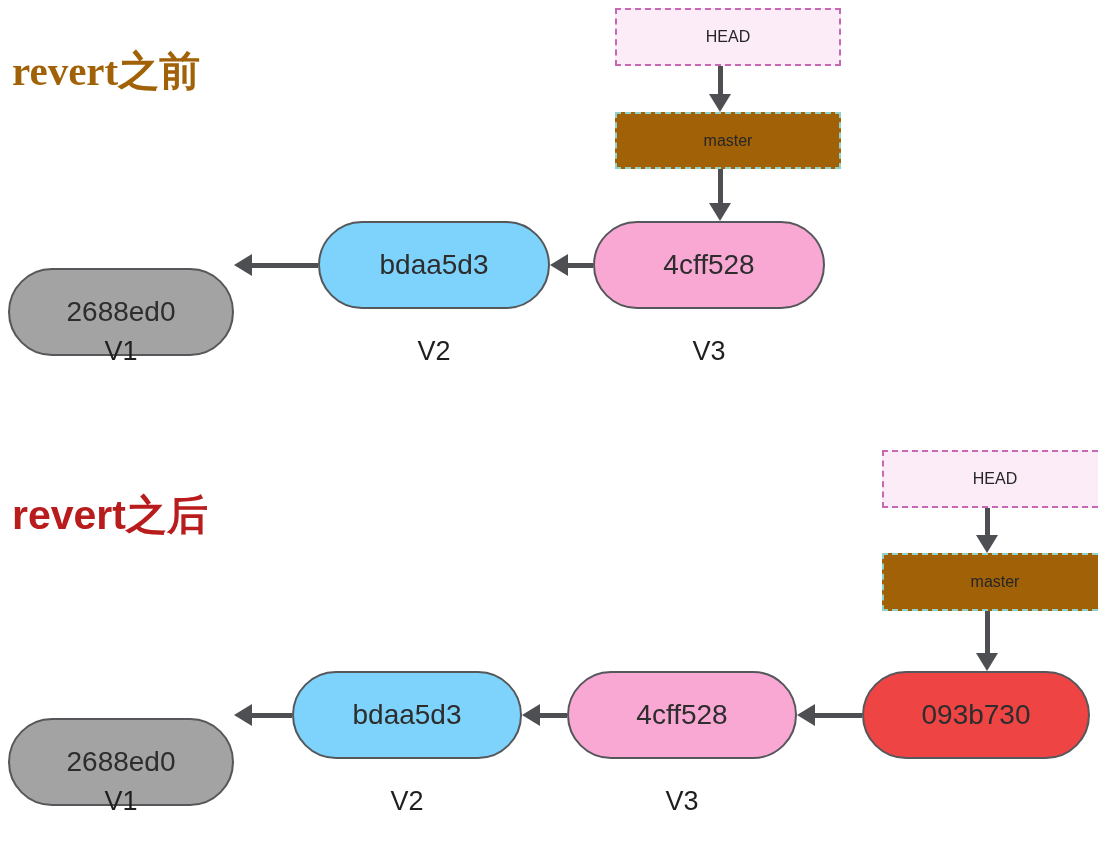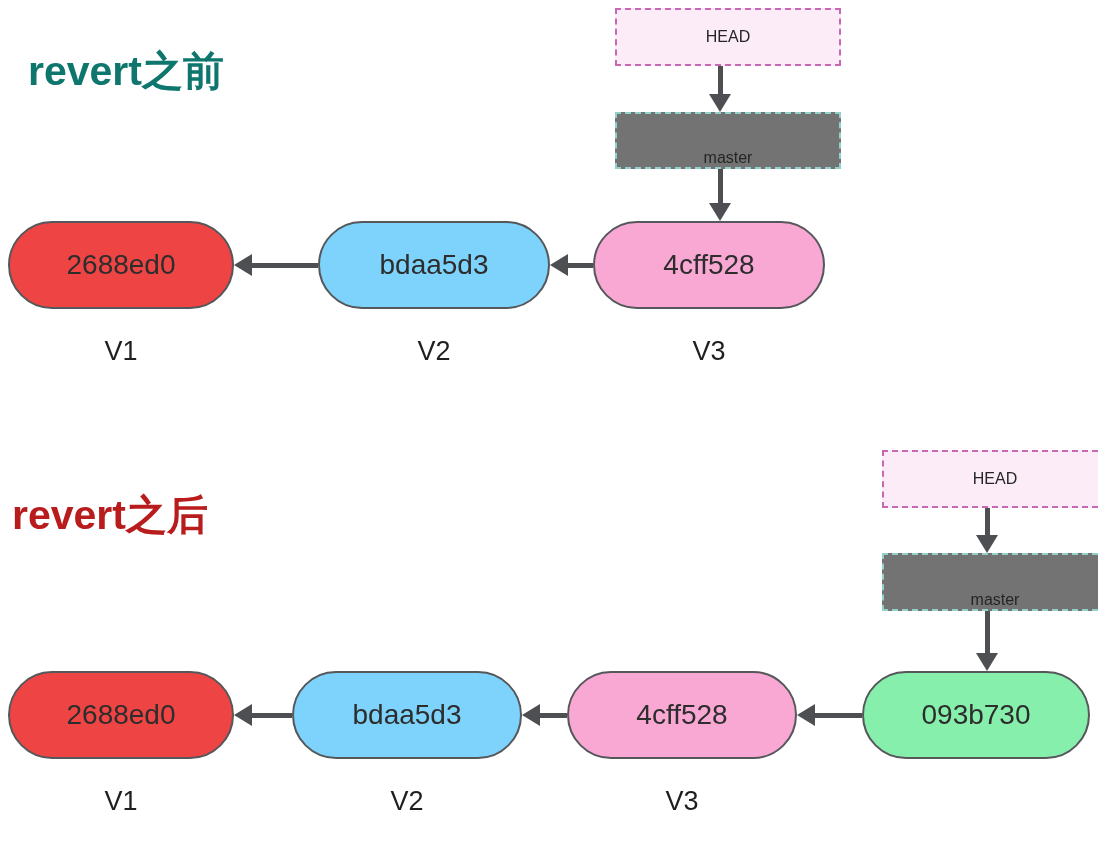--- a/index.html
+++ b/index.html
@@ -3,41 +3,41 @@
 <meta charset="utf-8">
 <style>
   html,body{margin:0;padding:0;background:#ffffff;}
   .canvas{
     position:relative;width:1098px;height:842px;background:#ffffff;overflow:hidden;
     font-family:"Liberation Sans","DejaVu Sans",sans-serif;
   }
   .section-title{
     position:absolute;font-size:41px;font-weight:800;letter-spacing:0px;white-space:nowrap;
   }
-  .title-before{left:28px;top:44px;color:#0f766e;}
+  .title-before{left:12px;top:44px;color:#a16207;font-family:Liberation Serif, serif;}
   .title-after{left:12px;top:488px;color:#b91c1c;}
 
   .refbox{
     position:absolute;width:226px;height:58px;box-sizing:border-box;
     display:flex;align-items:center;justify-content:center;
     font-size:16px;color:#262626;
   }
   .refbox.head{background:#fbecf7;border:2.5px dashed #c668b4;}
-  .refbox.master{background:#737373;border:2.5px dashed #90d2ca;align-items:flex-end;}
+  .refbox.master{background:#a16207;border:2.5px dashed #90d2ca;}
 
   .commit{
     position:absolute;height:88px;box-sizing:border-box;
     border:2.5px solid #55575a;border-radius:44px;
     display:flex;align-items:center;justify-content:center;
     font-size:28px;color:#2d2d2d;
   }
-  .bg-v1{background:#ef4444;}
+  .bg-v1{background:#a3a3a3;margin-top:47px;}
   .bg-v2{background:#7dd3fc;}
   .bg-v3{background:#f9a8d4;justify-content:center;}
-  .bg-v4{background:#86efac;}
+  .bg-v4{background:#ef4444;}
 
   .vlabel{
     position:absolute;text-align:center;font-size:27px;color:#1f1f1f;
   }
 
   
   .harrow{position:absolute;height:22px;}
   .harrow .shaft{position:absolute;left:15px;right:0;top:8.5px;height:5px;background:#4d4f52;}
   .harrow .tip{
     position:absolute;left:0;top:0;width:0;height:0;

